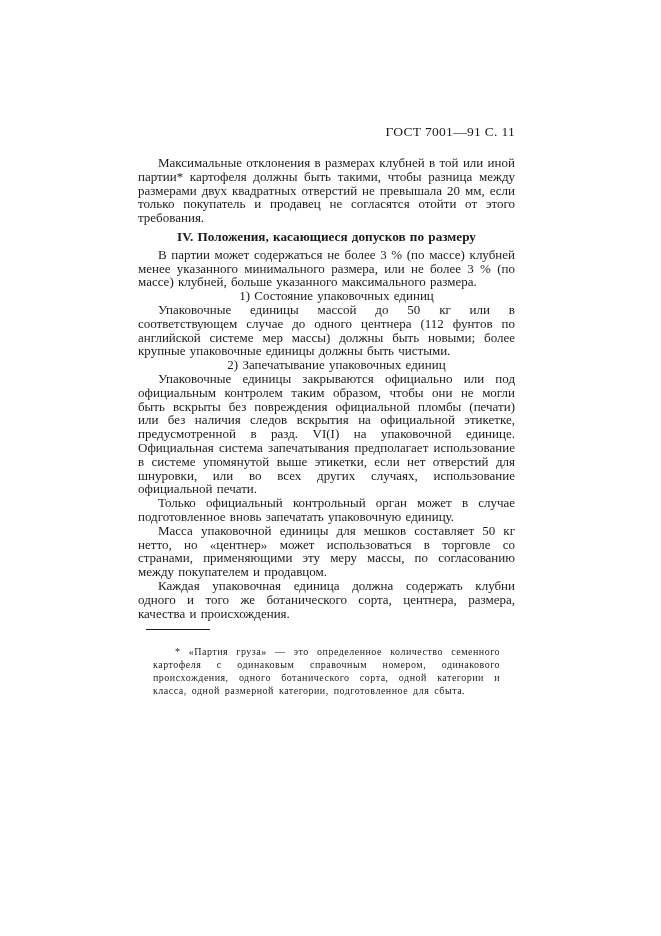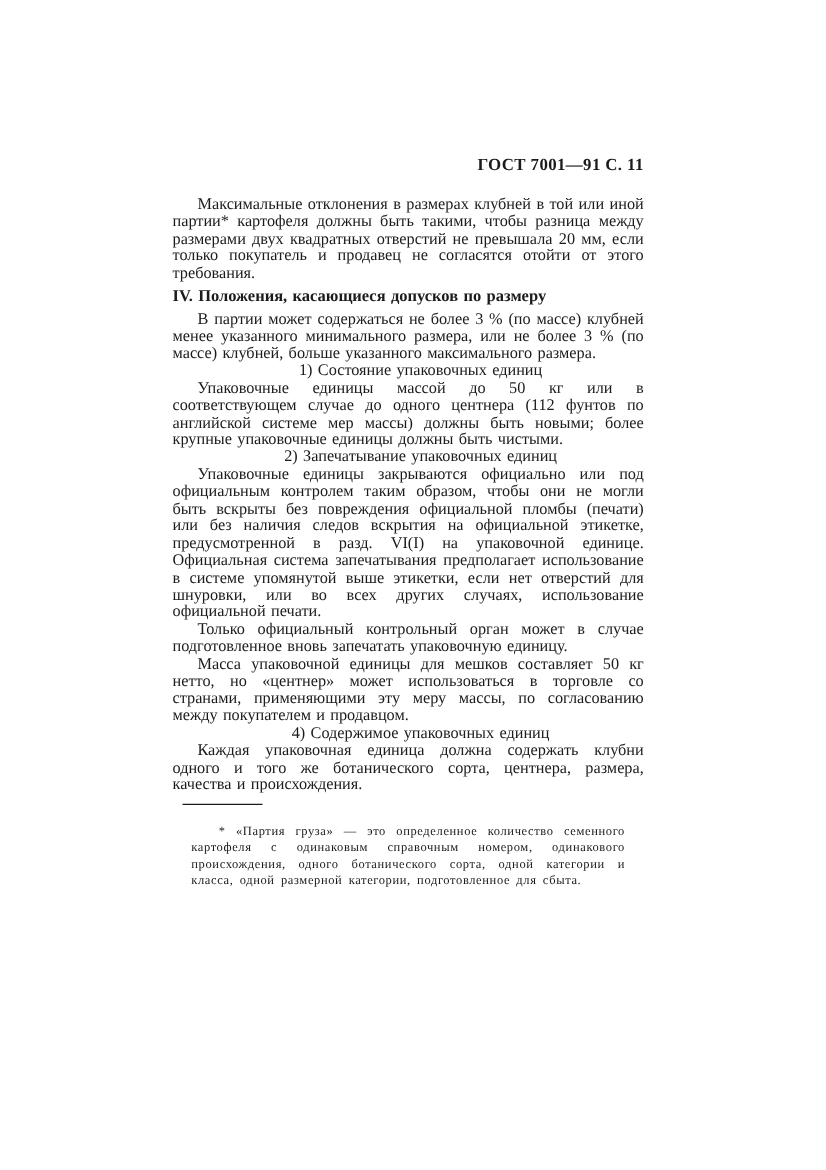--- a/index.html
+++ b/index.html
@@ -16,21 +16,21 @@
     font-family: "Liberation Serif", "DejaVu Serif", serif;
     color: #1b1b1b;
   }
   .content {
     position: absolute;
     left: 138px;
     top: 125px;
     width: 377px;
   }
   .running-header {
-    font-weight: bold;
+    font-weight: normal;
     text-align: right;
     font-size: 13.5px;
     line-height: 14px;
     letter-spacing: 0.3px;
     margin: 0 0 17px 0;
   }
   .para {
     margin: 0;
     font-size: 13px;
     line-height: 13.8px;
@@ -39,20 +39,21 @@
     word-spacing: 1px;
   }
   .item-label {
     text-align: center;
   }
   .heading {
     margin: 5px 0 4px 0;
     font-size: 13.2px;
     line-height: 13.8px;
     font-weight: bold;
+    text-align: center;
     text-indent: 0;
     word-spacing: 1px;
   }
   .closing {
     margin-bottom: 0;
   }
   .footnote-rule {
     width: 64px;
     height: 0;
     border: none;
@@ -90,21 +91,20 @@
 
     <p class="para item-label">2) Запечатывание упаковочных единиц</p>
 
     <p class="para">Упаковочные единицы закрываются официально или под официальным контролем таким образом, чтобы они не могли быть вскрыты без повреждения официальной пломбы (печати) или без наличия следов вскрытия на официальной этикетке, предусмотренной в разд. VI(I) на упаковочной единице. Официальная система запечатывания предполагает использование в системе упомянутой выше этикетки, если нет отверстий для шнуровки, или во всех других случаях, использование официальной печати.</p>
 
     <p class="para">Только официальный контрольный орган может в случае подготовленное вновь запечатать упаковочную единицу.</p>
 
 
     <p class="para">Масса упаковочной единицы для мешков составляет 50 кг нетто, но «центнер» может использоваться в торговле со странами, применяющими эту меру массы, по согласованию между покупателем и продавцом.</p>
 
-    <p class="para item-label">4) Содержимое упаковочных единиц</p>
 
     <p class="para">Каждая упаковочная единица должна содержать клубни одного и того же ботанического сорта, центнера, размера, качества и происхождения.</p>
 
 
     <div class="footnote-rule"></div>
 
     <p class="footnote">* «Партия груза» — это определенное количество семенного картофеля с одинаковым справочным номером, одинакового происхождения, одного ботанического сорта, одной категории и класса, одной размерной категории, подготовленное для сбыта.</p>
 
   </div>
 </div>

